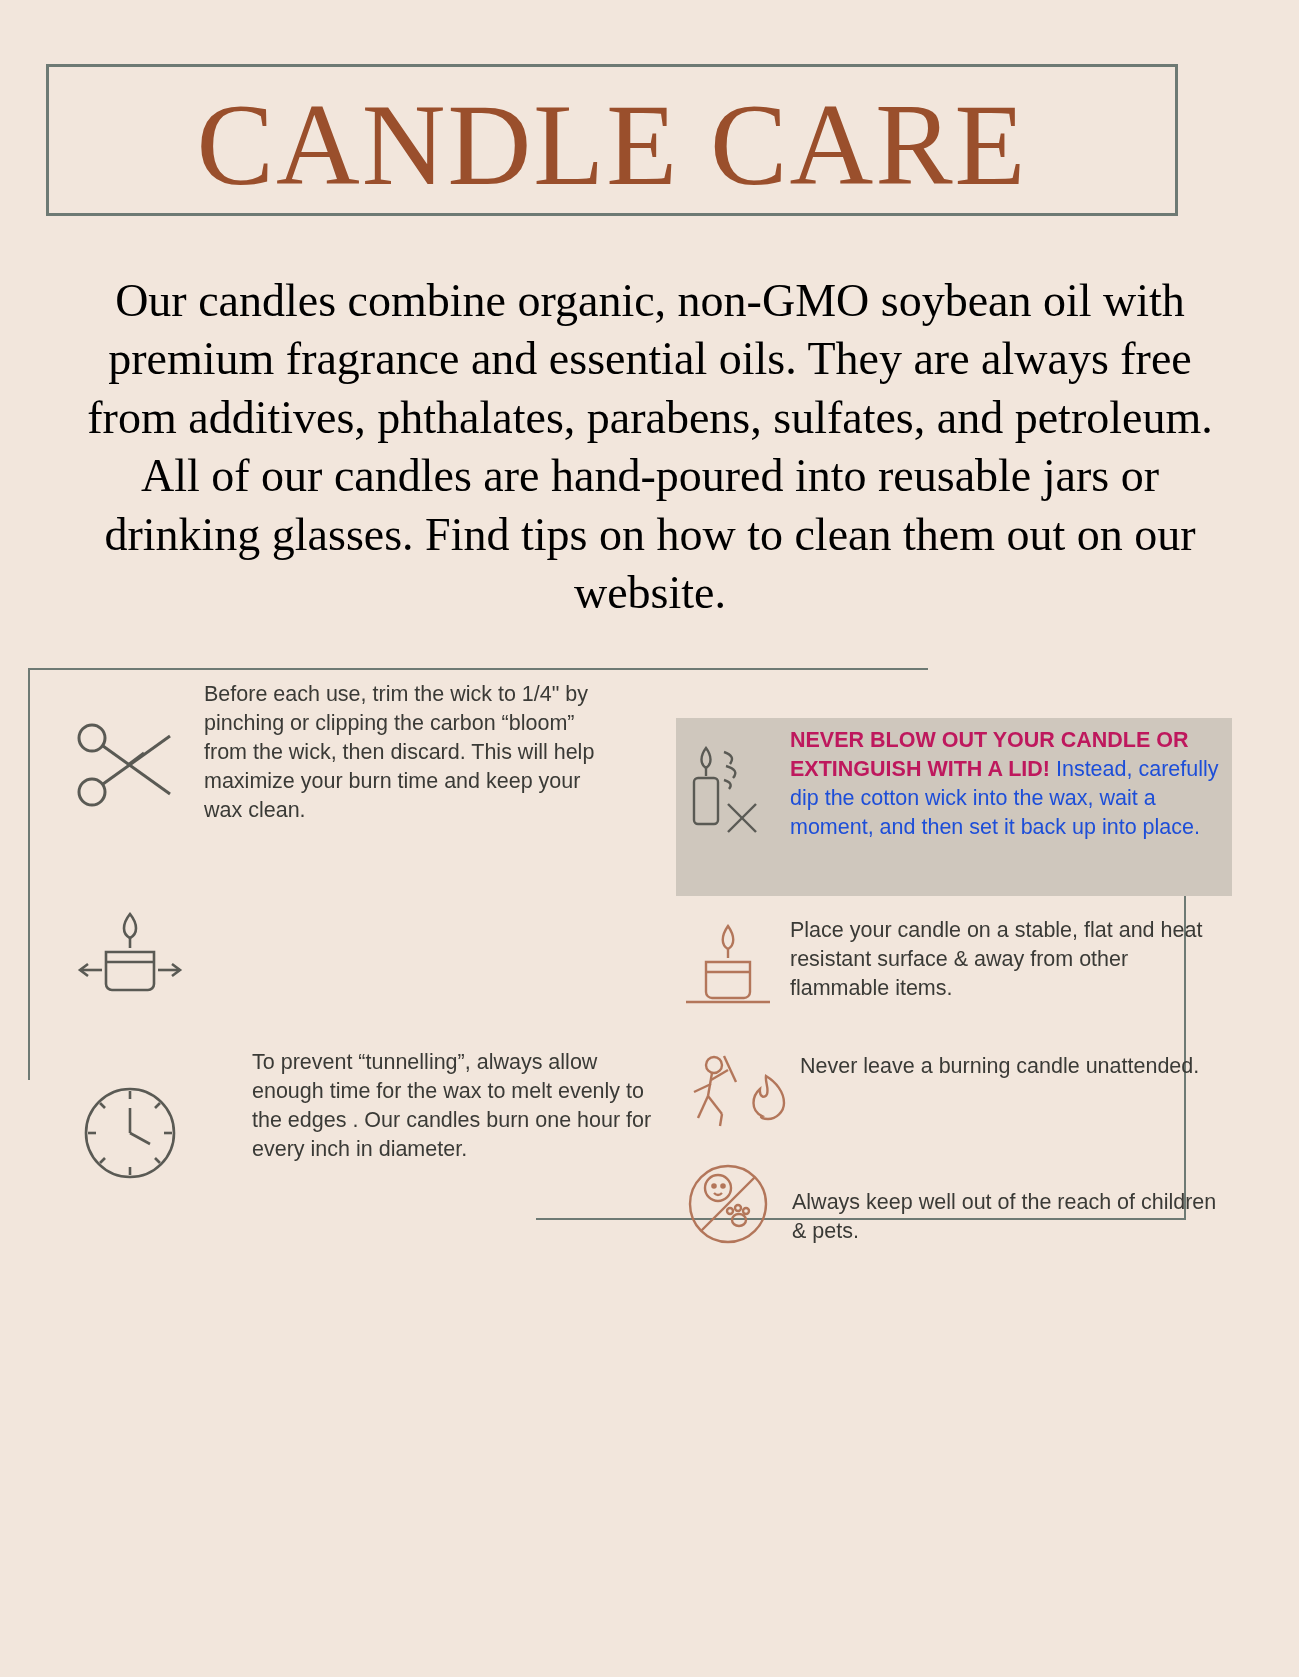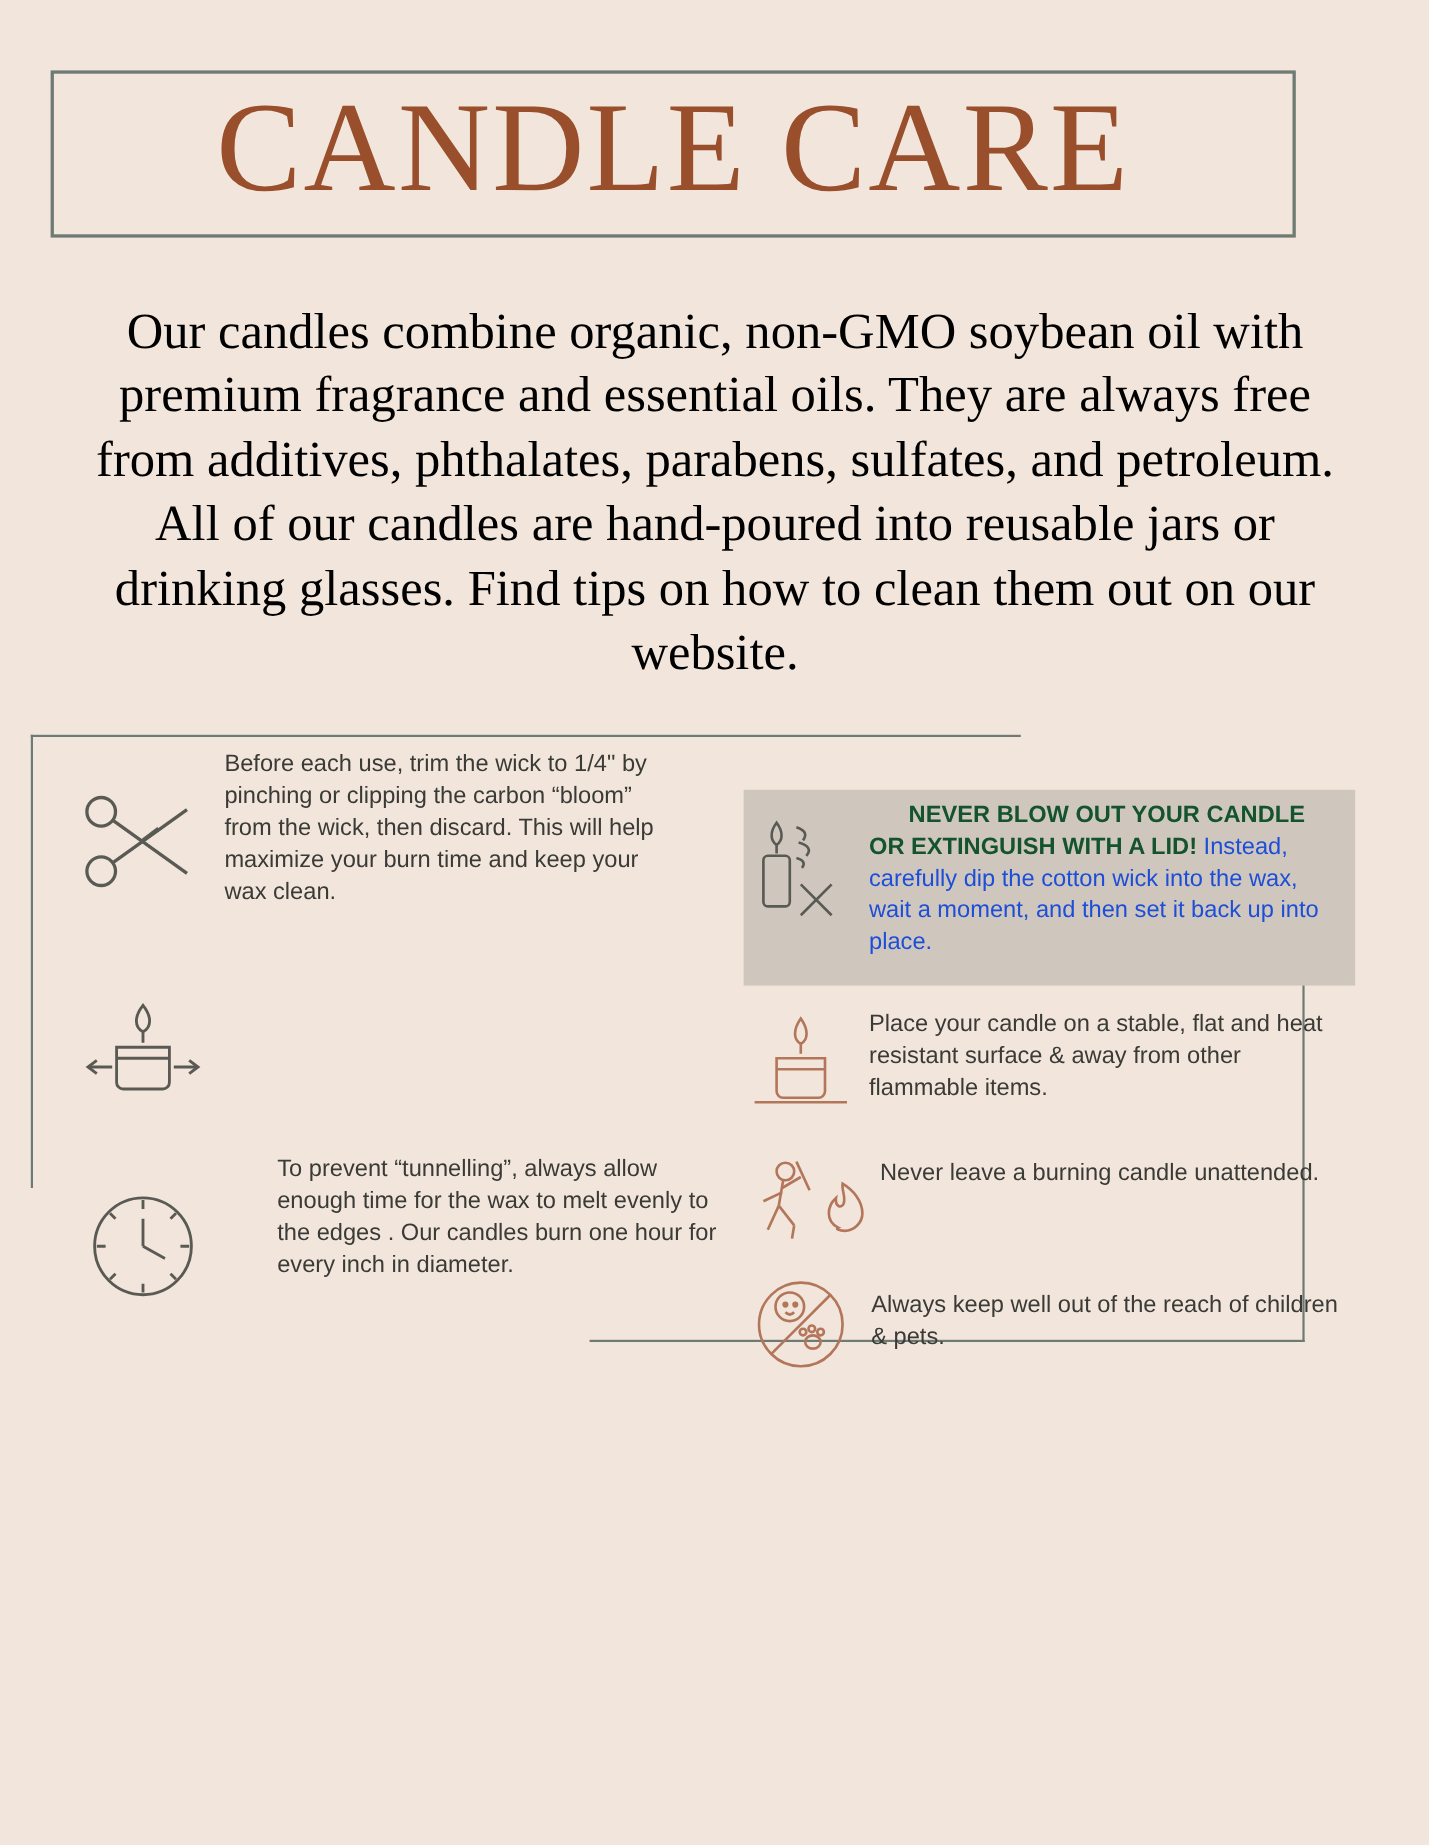--- a/index.html
+++ b/index.html
@@ -25,21 +25,21 @@
   
   .title-box {
     position: absolute;
     left: 46px;
     top: 64px;
     width: 1132px;
     height: 152px;
     border: 3px solid #6e7a74;
     box-sizing: border-box;
     display: flex;
-    align-items: center;
+    align-items: flex-end;
     justify-content: center;
   }
   .title-text {
     font-family: "Liberation Serif", serif;
     font-size: 116px;
     line-height: 1;
     letter-spacing: 2px;
     color: #9a4f2c;
     white-space: nowrap;
     padding-bottom: 10px;
@@ -115,37 +115,36 @@
     top: 718px;
     width: 556px;
     height: 178px;
     background: #cfc7bd;
   }
   #tip-blow { left: 680px; top: 726px; }
   #tip-blow .icon { width: 96px; height: 112px; margin-right: 14px; margin-top: 6px;}
   #tip-blow .text { width: 430px; }
   #tip-blow .strong {
     font-weight: bold;
-    color: #14532d;
+    color: #be185d;
     font-size: 21.5px;
-    margin-left: 36px;
   }
   #tip-blow .body { color: #1d4ed8; }
 
   #tip-stable { left: 680px; top: 916px; }
   #tip-stable .icon { width: 96px; height: 96px; margin-right: 14px; margin-top: 2px;}
   #tip-stable .text { width: 440px; }
 
   #tip-unattended { left: 680px; top: 1052px; }
   #tip-unattended .icon { width: 110px; height: 82px; margin-right: 10px; margin-top: 0px;}
   #tip-unattended .text { width: 420px; }
 
   #tip-children { left: 680px; top: 1158px; }
   #tip-children .icon { width: 96px; height: 92px; margin-right: 16px; margin-top: 0px;}
-  #tip-children .text { width: 430px; margin-top: 14px;}
+  #tip-children .text { width: 430px; margin-top: 30px;}
 
   svg { display: block; }
 </style>
 </head>
 <body>
 
 <div class="page">
 
   <div class="title-box">
     <div class="title-text">CANDLE CARE</div>

